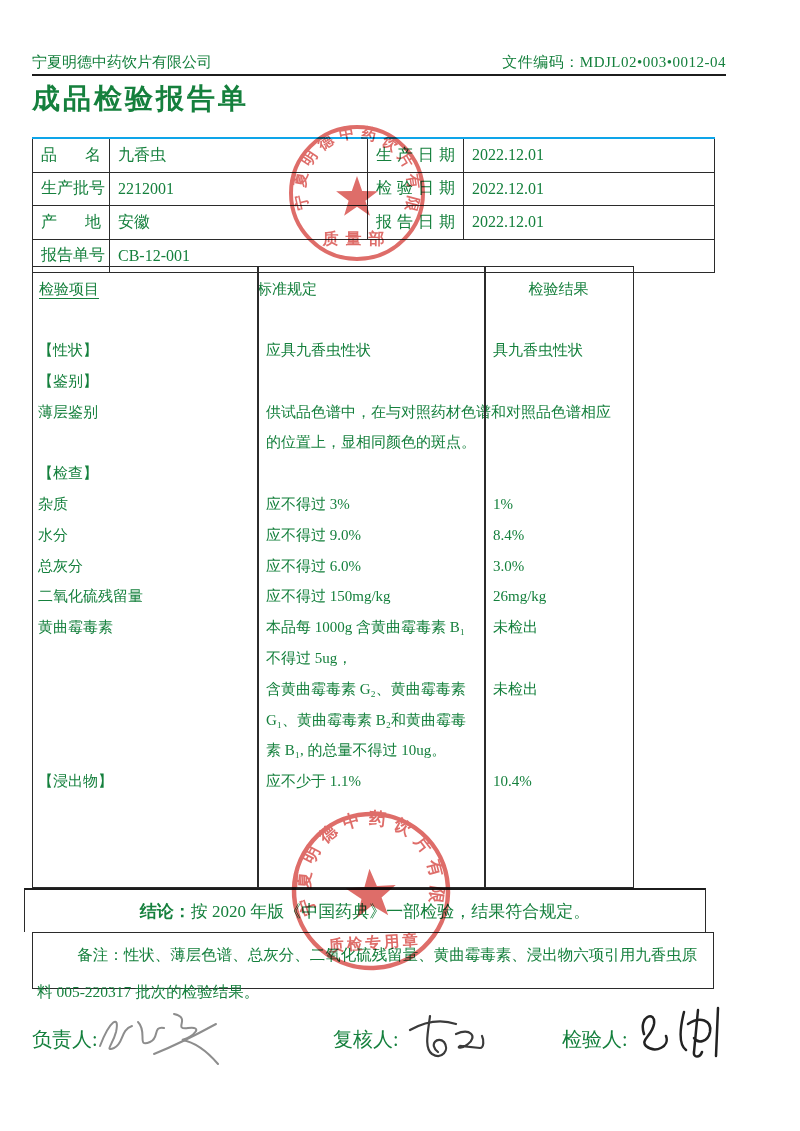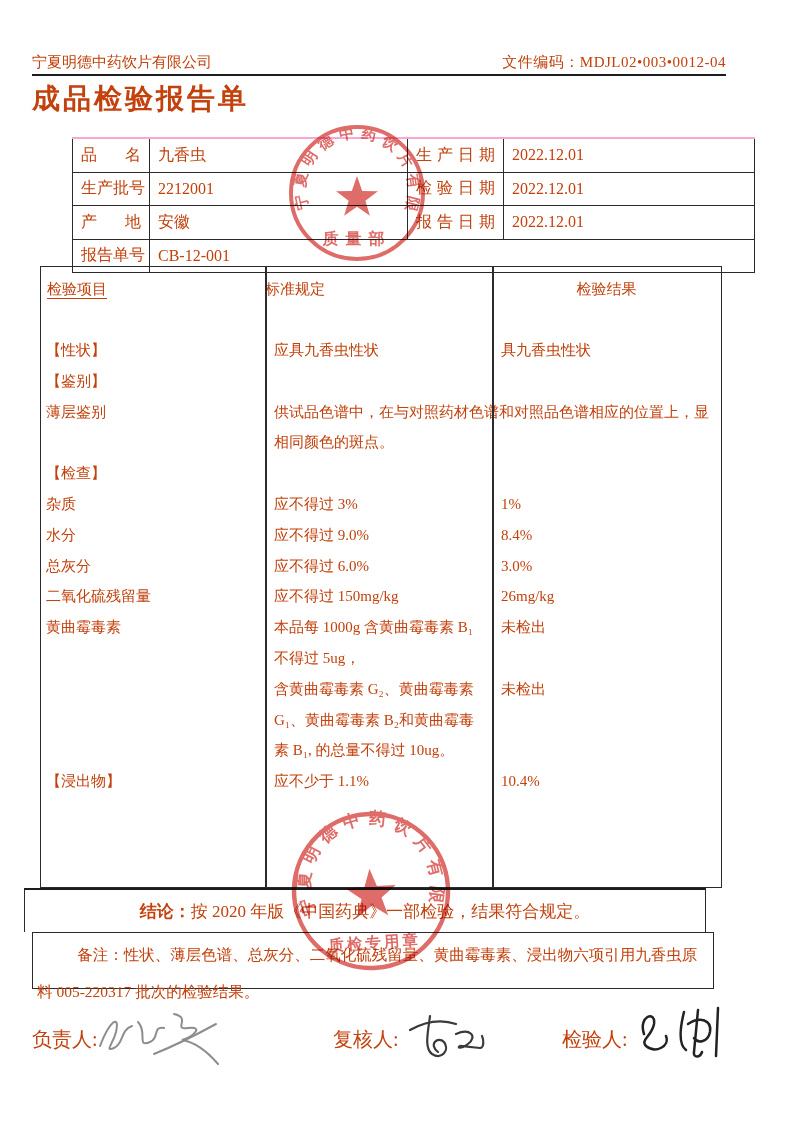--- a/index.html
+++ b/index.html
@@ -1,36 +1,36 @@
 <!DOCTYPE html>
 <html><head>
 <meta charset="utf-8">
 <style>
   html,body{margin:0;padding:0;background:#ffffff;}
   .page{
     position:relative;width:800px;height:1131px;margin:0 auto;background:#fff;
-    font-family:"Liberation Serif","DejaVu Serif",serif;color:#c2410c;
+    font-family:"Liberation Serif","DejaVu Serif",serif;color:#15803d;
     overflow:hidden;outline:1px solid #cccccc;text-decoration:underline;
   }
   
   .hdr{position:absolute;left:32px;top:46px;width:694px;height:26px;
        border-bottom:2px solid #1c1c1c;display:flex;justify-content:space-between;
        align-items:flex-end;font-size:15px;padding-bottom:2px;}
   .hdr .code{letter-spacing:.5px;}
   .title{position:absolute;left:32px;top:80px;width:682px;text-align:left;
          font-size:28px;font-weight:bold;letter-spacing:3px;}
   
   table.info{position:absolute;left:32px;top:137px;width:682px;height:130px;
              border-collapse:collapse;table-layout:fixed;font-size:16px;}
   table.info td{border:1.5px solid #2b2b2b;padding:0 8px;height:32.5px;overflow:hidden;white-space:nowrap;}
-  table.info{border-top:2px solid #f9a8d4;margin-left:40px;}
+  table.info{border-top:2px solid #0ea5e9;}
   td.lab{text-align:justify;text-align-last:justify;padding:0 10px;}
   
-  .insp{position:absolute;left:32px;top:266px;width:682px;height:622px;box-sizing:border-box;
-        border:1.5px solid #2b2b2b;border-top:1.5px solid #2b2b2b;font-size:15px;margin-left:8px;}
+  .insp{position:absolute;left:32px;top:266px;width:602px;height:622px;box-sizing:border-box;
+        border:1.5px solid #2b2b2b;border-top:1.5px solid #2b2b2b;font-size:15px;}
   .vline{position:absolute;top:0;bottom:0;width:1.5px;background:#2b2b2b;}
   .v1{left:224px;} .v2{left:451px;}
   .ihead{display:flex;height:68px;}
   .ihead .h1{width:224px;padding:13px 4px 0 6px;box-sizing:border-box;}
   .ihead .h1 span{text-decoration:underline;text-underline-offset:4px;}
   .ihead .h2{width:227px;padding-top:13px;box-sizing:border-box;}
   .ihead .h3{flex:1;padding-top:13px;text-align:center;box-sizing:border-box;}
   .irow{display:flex;line-height:30.8px;}
   .irow .c1{width:224px;padding:0 4px 0 5px;box-sizing:border-box;}
   .irow .c2{width:227px;padding:0 9px;box-sizing:border-box;}

